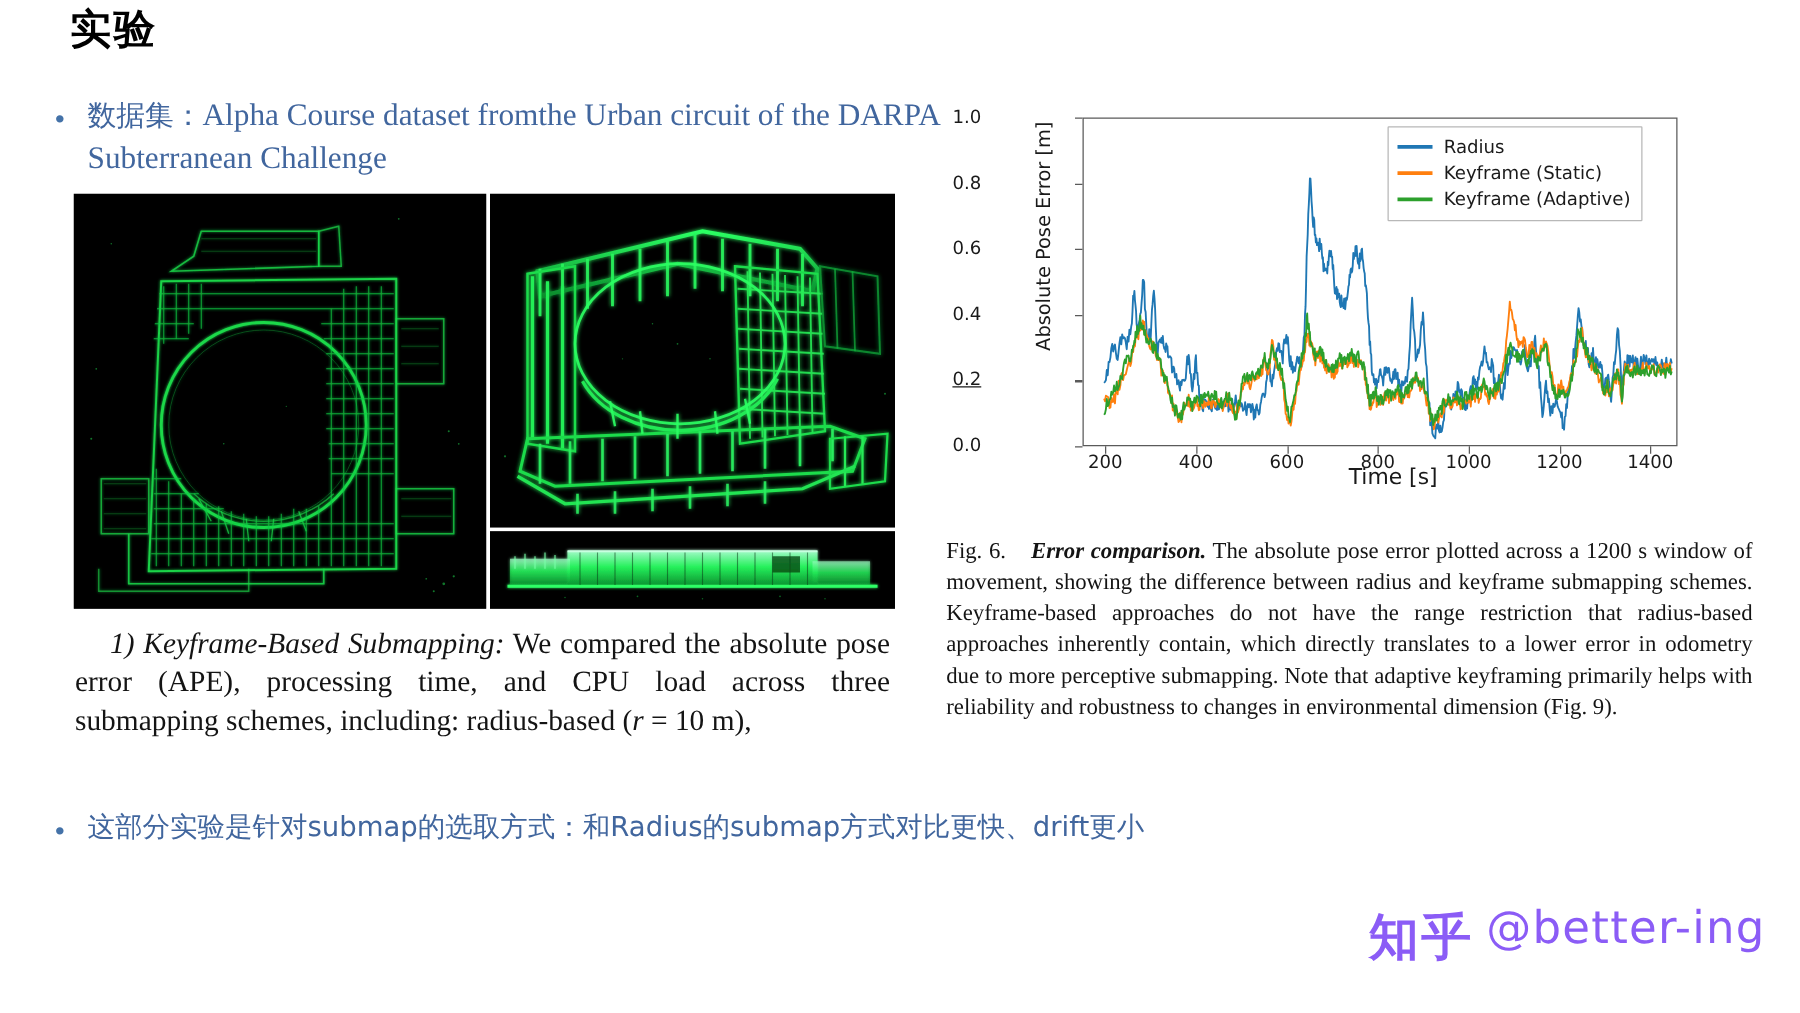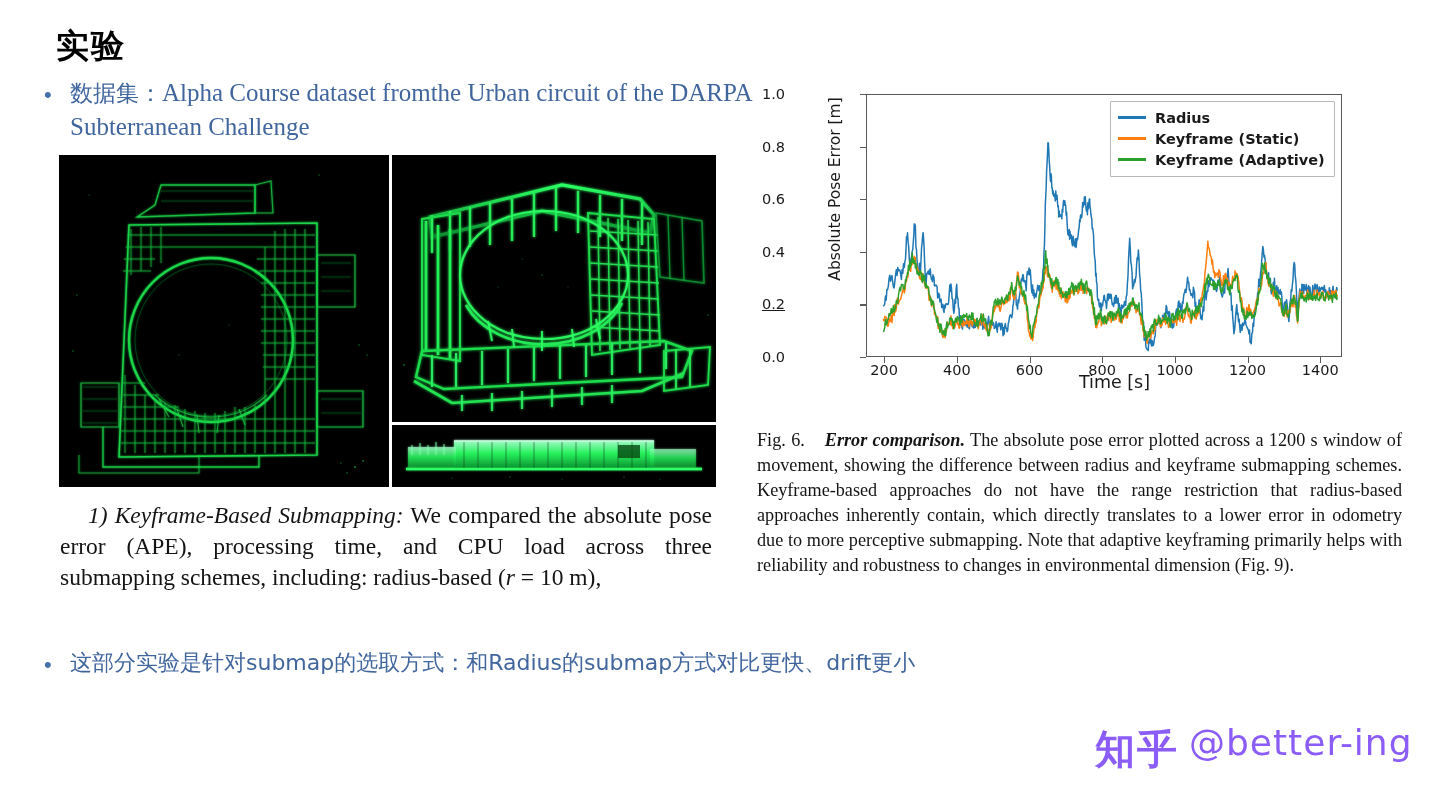--- a/index.html
+++ b/index.html
@@ -13,21 +13,21 @@
     position: relative;
     overflow: hidden;
     font-family: "Liberation Sans", sans-serif;
     background: #ffffff;
   }
 
   
   #slide-title {
     position: absolute;
     left: 56px;
-    top: 28px;
+    top: 5px;
     font-family: "DejaVu Sans", sans-serif;
     font-weight: bold;
     font-size: 33px;
     letter-spacing: 2px;
     color: #000000;
     line-height: 1.1;
   }
 
   
   .bullet-row {
@@ -224,21 +224,20 @@
     width: 28px;
     height: 2.6px;
     margin-right: 9px;
     flex: 0 0 28px;
   }
   .legend-label {
     font-family: "DejaVu Sans", sans-serif;
     font-size: 14.5px;
     color: #1a1a1a;
     white-space: nowrap;
-    font-weight: bold;
   }
 
   
   #figure-caption {
     position: absolute;
     left: 757px;
     top: 428px;
     width: 645px;
     font-family: "Liberation Serif", serif;
     font-size: 18.2px;

